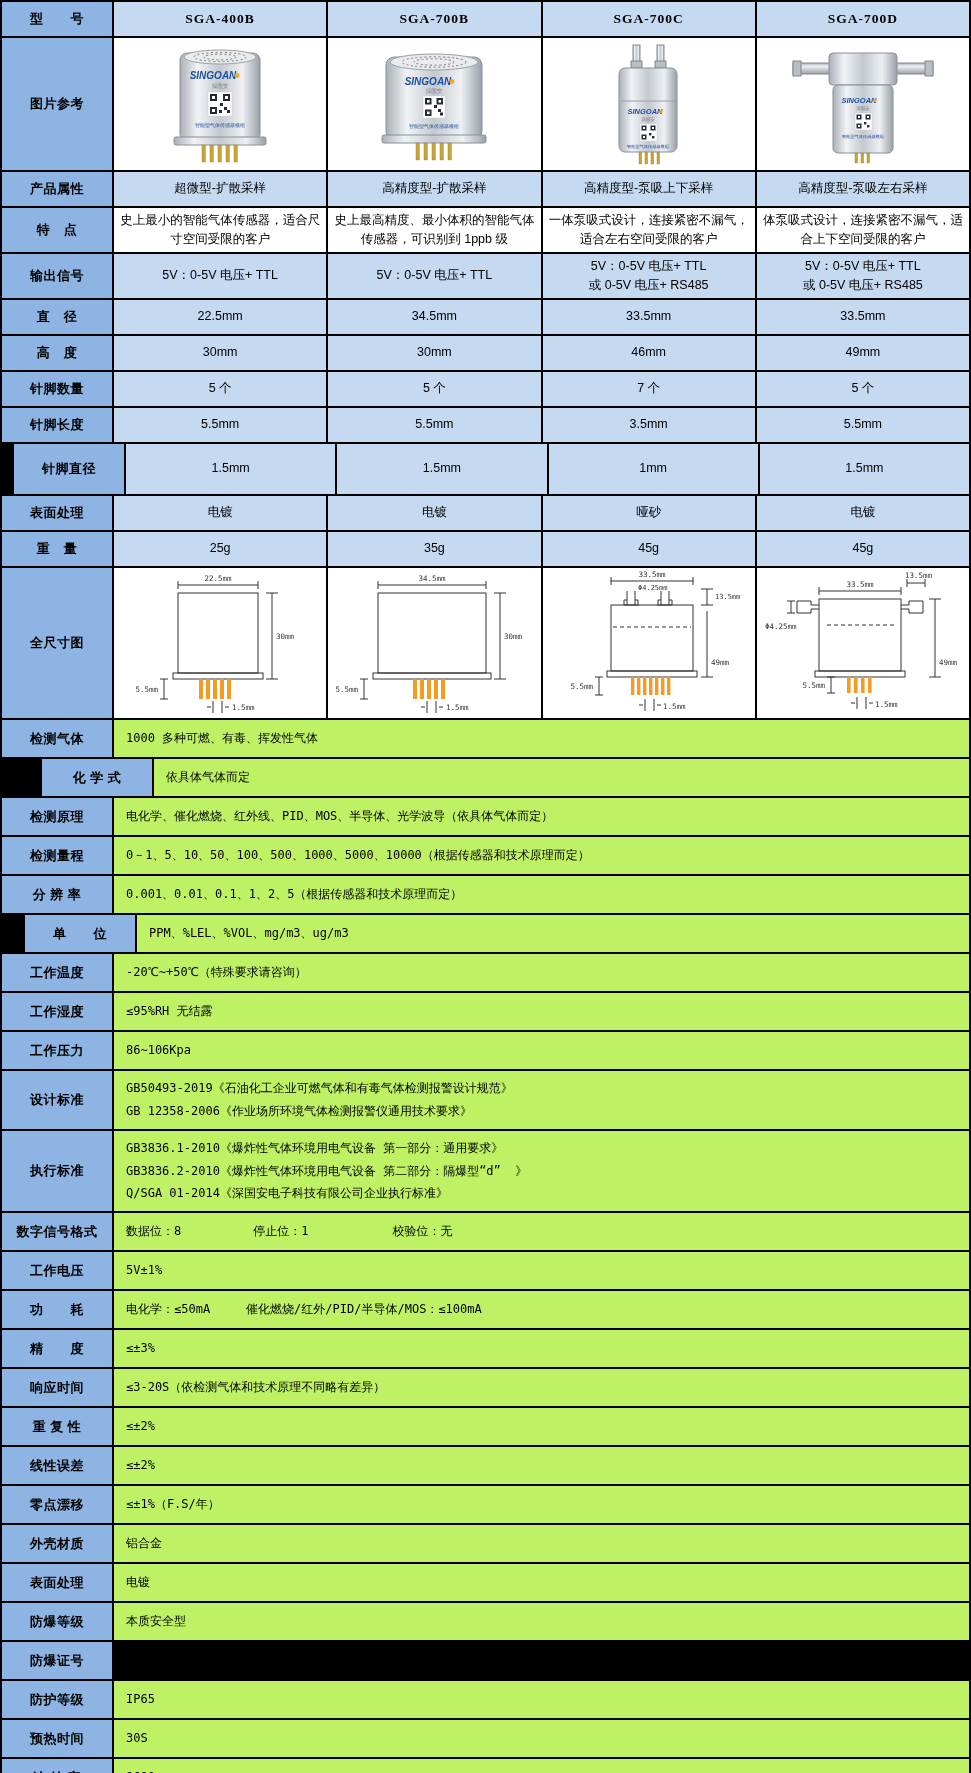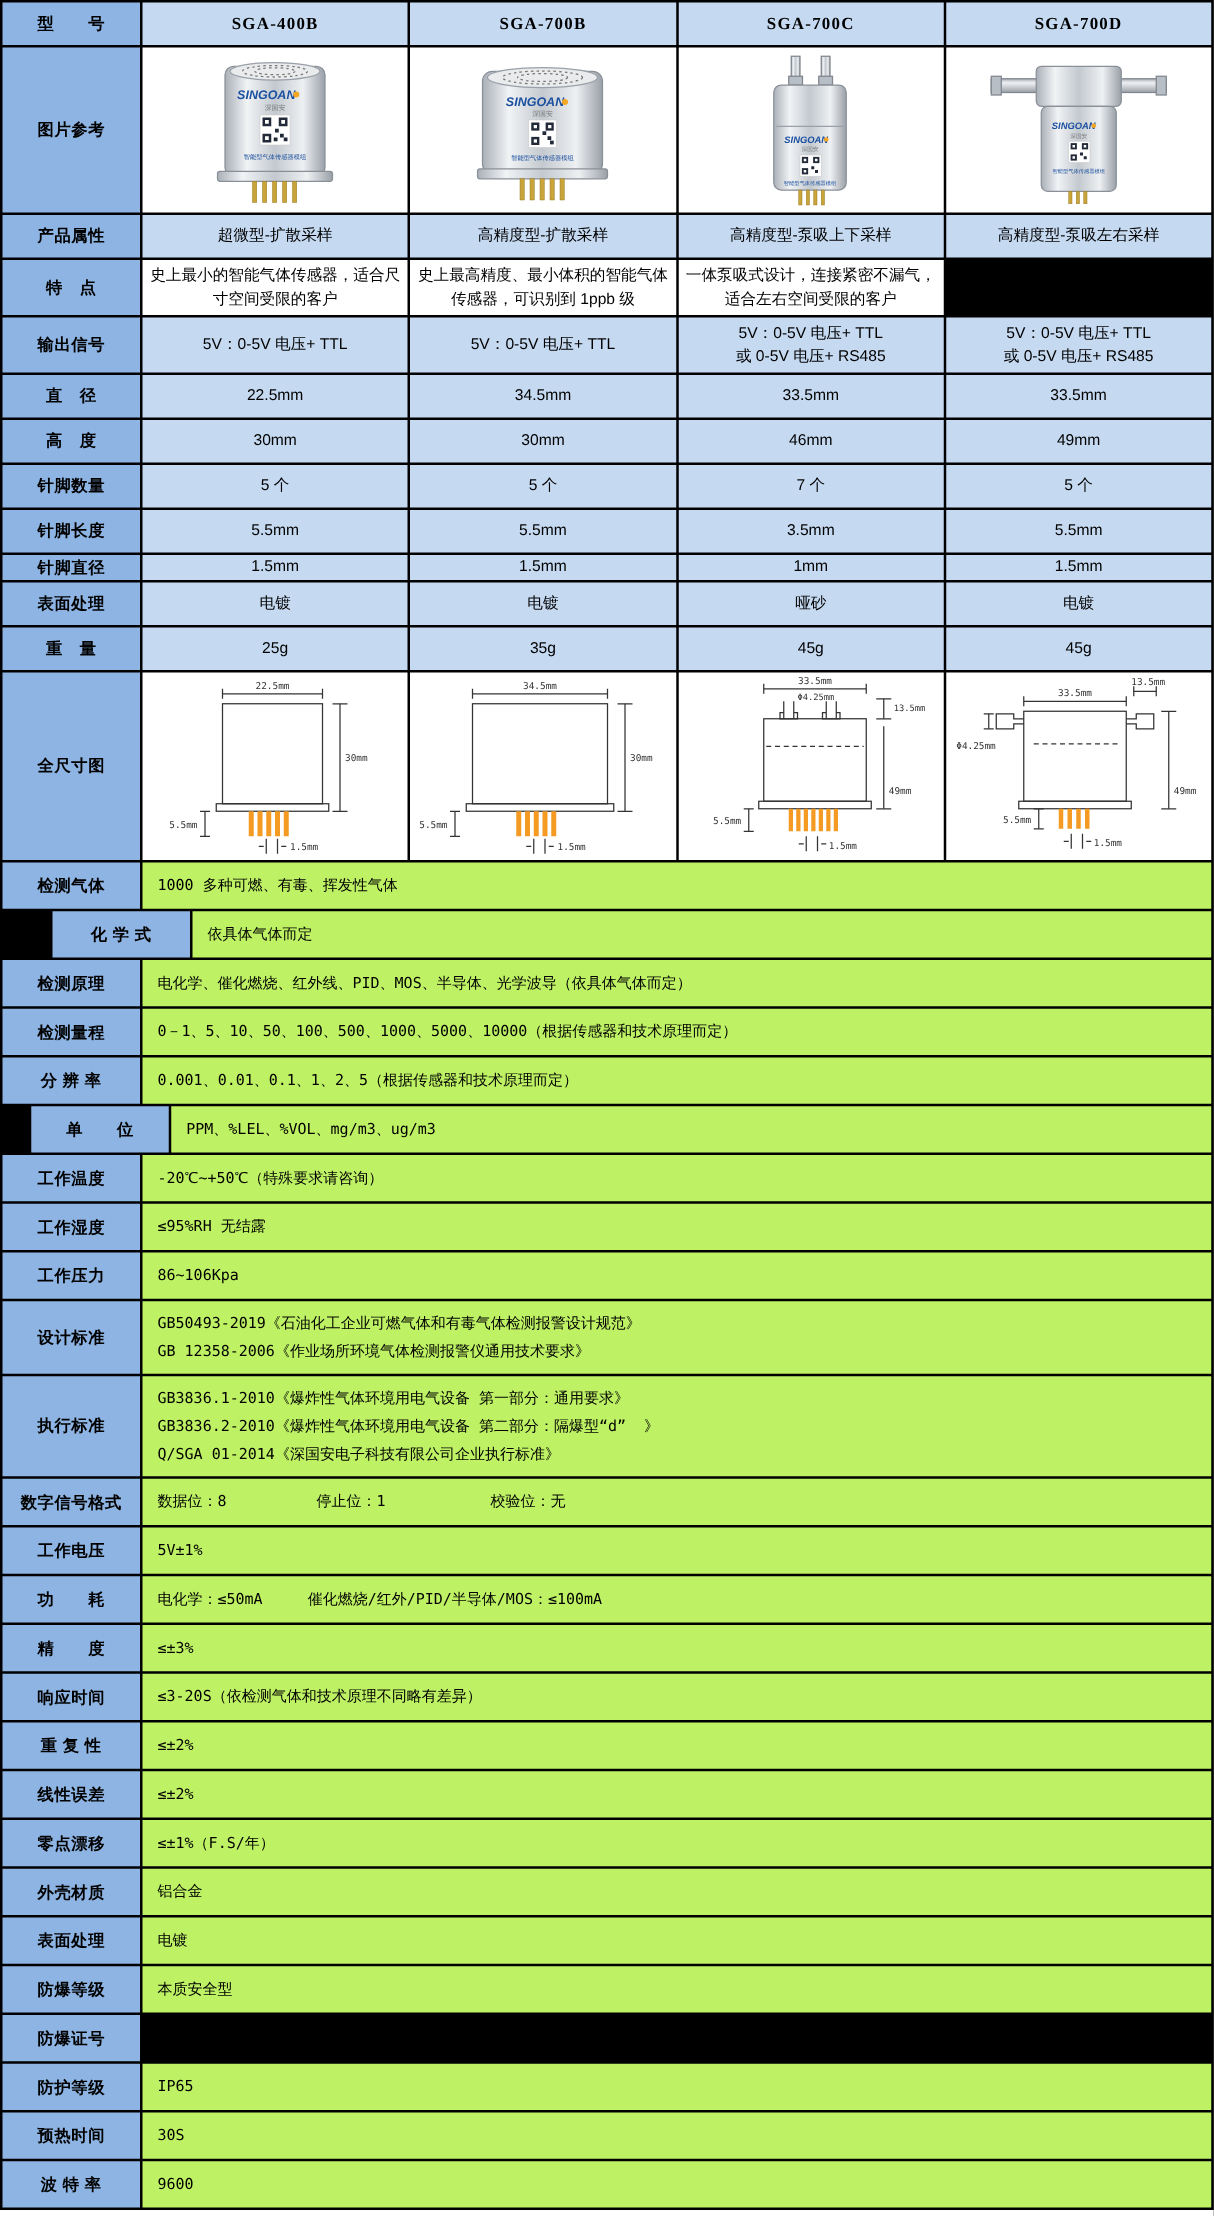--- a/index.html
+++ b/index.html
@@ -213,20 +213,21 @@
     <div class="cell label">产品属性</div>
     <div class="cell val">超微型-扩散采样</div>
     <div class="cell val">高精度型-扩散采样</div>
     <div class="cell val">高精度型-泵吸上下采样</div>
     <div class="cell val">高精度型-泵吸左右采样</div>
   </div><div class="row" style="height: 44px;">
     <div class="cell label">特　点</div>
     <div class="cell val white">史上最小的智能气体传感器，适合尺寸空间受限的客户</div>
     <div class="cell val white">史上最高精度、最小体积的智能气体传感器，可识别到 1ppb 级</div>
     <div class="cell val white">一体泵吸式设计，连接紧密不漏气，适合左右空间受限的客户</div>
+    <div class="cell val white">体泵吸式设计，连接紧密不漏气，适合上下空间受限的客户</div>
   </div><div class="row" style="height: 44px;">
     <div class="cell label">输出信号</div>
     <div class="cell val">5V：0-5V 电压+ TTL</div>
     <div class="cell val">5V：0-5V 电压+ TTL</div>
     <div class="cell val">5V：0-5V 电压+ TTL
 或 0-5V 电压+ RS485</div>
     <div class="cell val">5V：0-5V 电压+ TTL
 或 0-5V 电压+ RS485</div>
   </div><div class="row" style="height: 34px;">
     <div class="cell label">直　径</div>
@@ -245,21 +246,21 @@
     <div class="cell val">5 个</div>
     <div class="cell val">5 个</div>
     <div class="cell val">7 个</div>
     <div class="cell val">5 个</div>
   </div><div class="row" style="height: 34px;">
     <div class="cell label">针脚长度</div>
     <div class="cell val">5.5mm</div>
     <div class="cell val">5.5mm</div>
     <div class="cell val">3.5mm</div>
     <div class="cell val">5.5mm</div>
-  </div><div class="row" style="height: 20px;">
+  </div><div class="row" style="height: 50px; margin-left: 12px;">
     <div class="cell label">针脚直径</div>
     <div class="cell val">1.5mm</div>
     <div class="cell val">1.5mm</div>
     <div class="cell val">1mm</div>
     <div class="cell val">1.5mm</div>
   </div><div class="row" style="height: 34px;">
     <div class="cell label">表面处理</div>
     <div class="cell val">电镀</div>
     <div class="cell val">电镀</div>
     <div class="cell val">哑砂</div>

